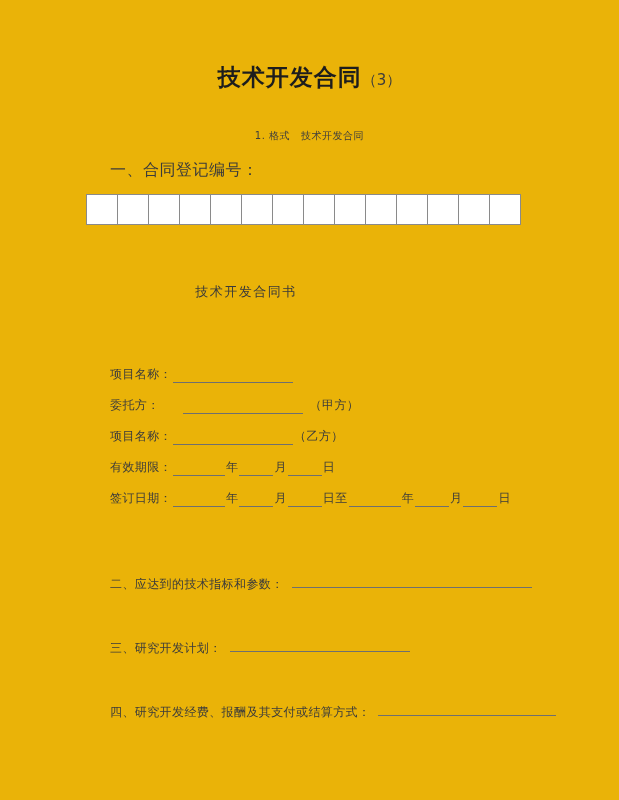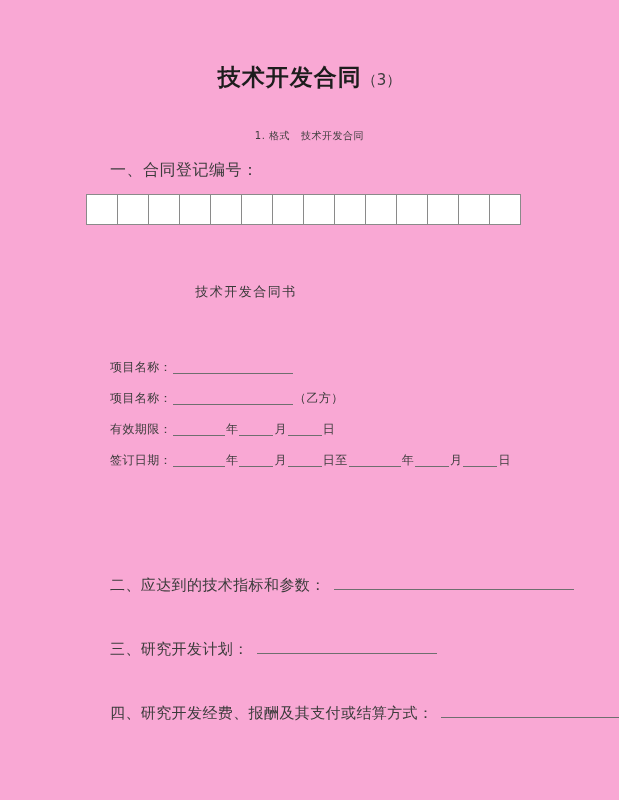--- a/index.html
+++ b/index.html
@@ -12,21 +12,21 @@
     height: 800px;
     position: relative;
     font-family: "DejaVu Sans", "Liberation Sans", sans-serif;
     color: #3a3a3a;
     overflow: hidden;
   }
 
   .page {
     position: absolute;
     inset: 0;
-    background: #f9a8d4;
+    background: #eab308;
   }
 
   
   .doc-title {
     position: absolute;
     top: 62px;
     left: 0;
     width: 619px;
     text-align: center;
     font-size: 23px;
@@ -100,21 +100,21 @@
   
   .form-fields {
     position: absolute;
     top: 352px;
     left: 110px;
     width: 460px;
   }
   .field-row {
     height: 31px;
     display: flex;
-    align-items: center;
+    align-items: flex-end;
     font-size: 12px;
     color: #3b3b3b;
     letter-spacing: 0.4px;
     white-space: nowrap;
   }
   .field-label { display: inline-block; }
   .blank {
     display: inline-block;
     border-bottom: 1px solid #6f6f6f;
     height: 12px;
@@ -125,21 +125,21 @@
   .blank.w-short  { width: 52px; }
   .blank.w-tiny   { width: 34px; }
   .field-suffix { display: inline-block; }
   .gap-a { display: inline-block; width: 22px; }
   .gap-b { display: inline-block; width: 6px; }
 
   
   .numbered-section {
     position: absolute;
     left: 110px;
-    font-size: 15px;
+    font-size: 12px;
     color: #3b3b3b;
     letter-spacing: 0.4px;
     white-space: nowrap;
     display: flex;
     align-items: baseline;
   }
   .numbered-section .rule {
     display: inline-block;
     border-bottom: 1px solid #6f6f6f;
     height: 10px;
@@ -184,20 +184,27 @@
 
   <div class="book-title">技术开发合同书</div>
 
   <div class="form-fields">
 
     <div class="field-row">
       <span class="field-label">项目名称：</span>
       <span class="blank w-long"></span>
     </div>
 
+    <div class="field-row">
+      <span class="field-label">委托方：</span>
+      <span class="gap-a"></span>
+      <span class="blank w-long"></span>
+      <span class="gap-b"></span>
+      <span class="field-suffix">（甲方）</span>
+    </div>
 
     <div class="field-row">
       <span class="field-label">项目名称：</span>
       <span class="blank w-long"></span>
       <span class="field-suffix">（乙方）</span>
     </div>
 
 
     <div class="field-row">
       <span class="field-label">有效期限：</span>

